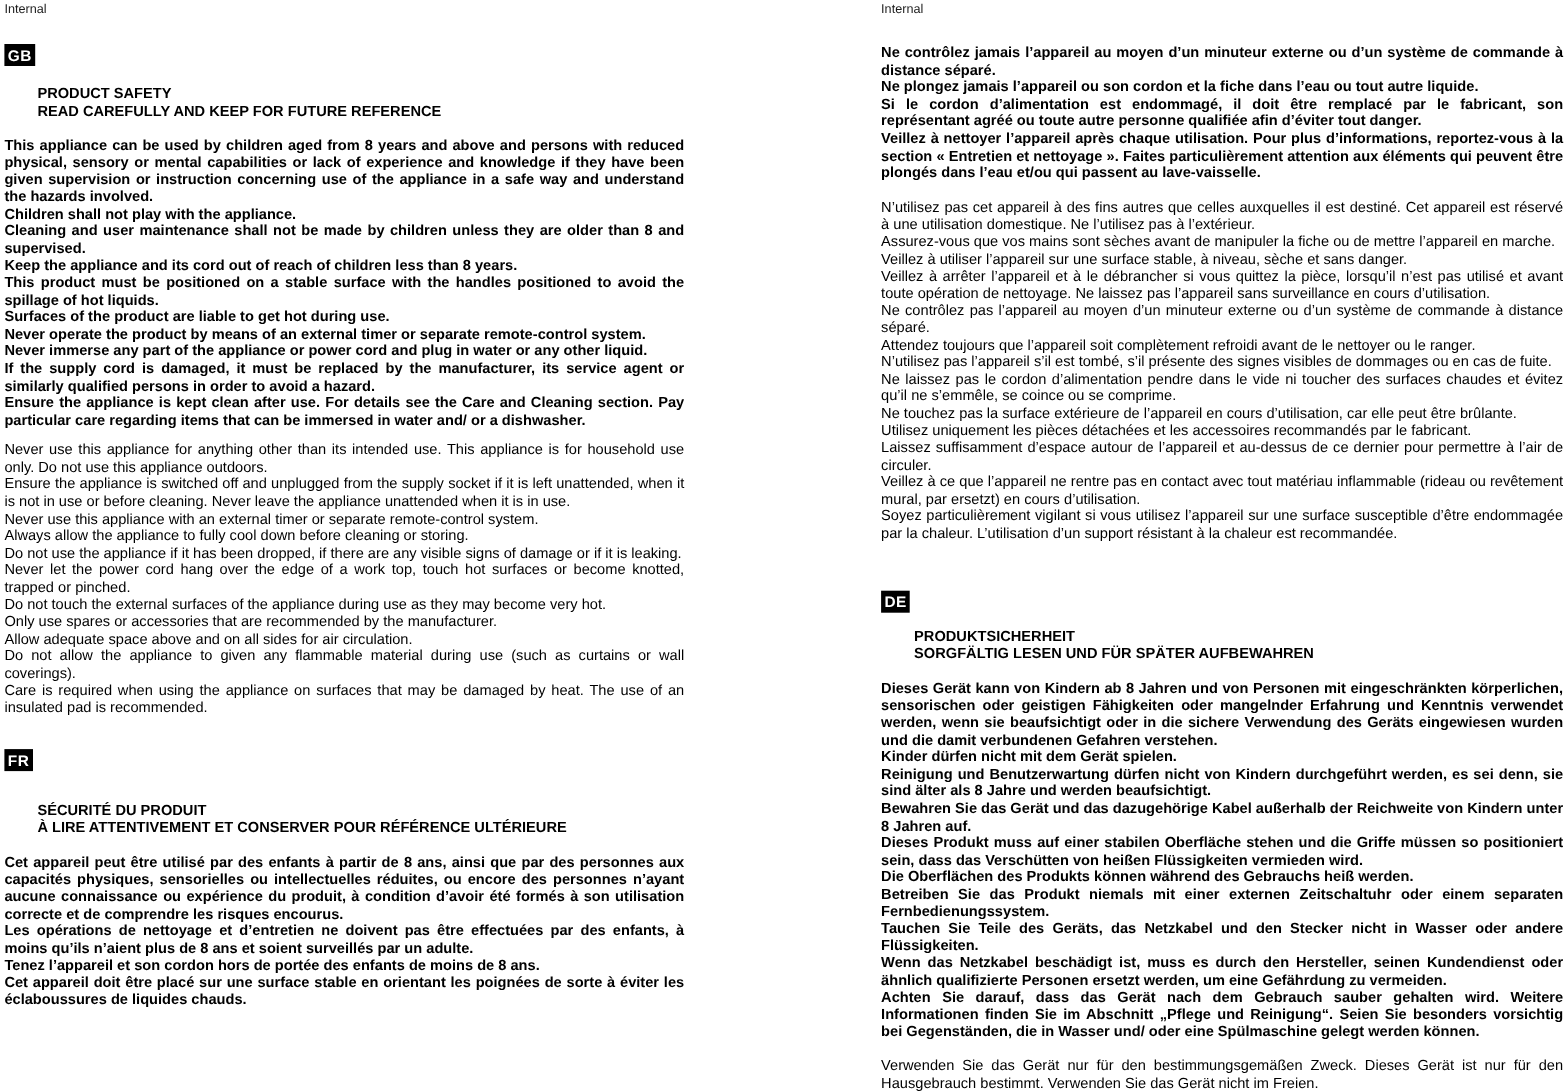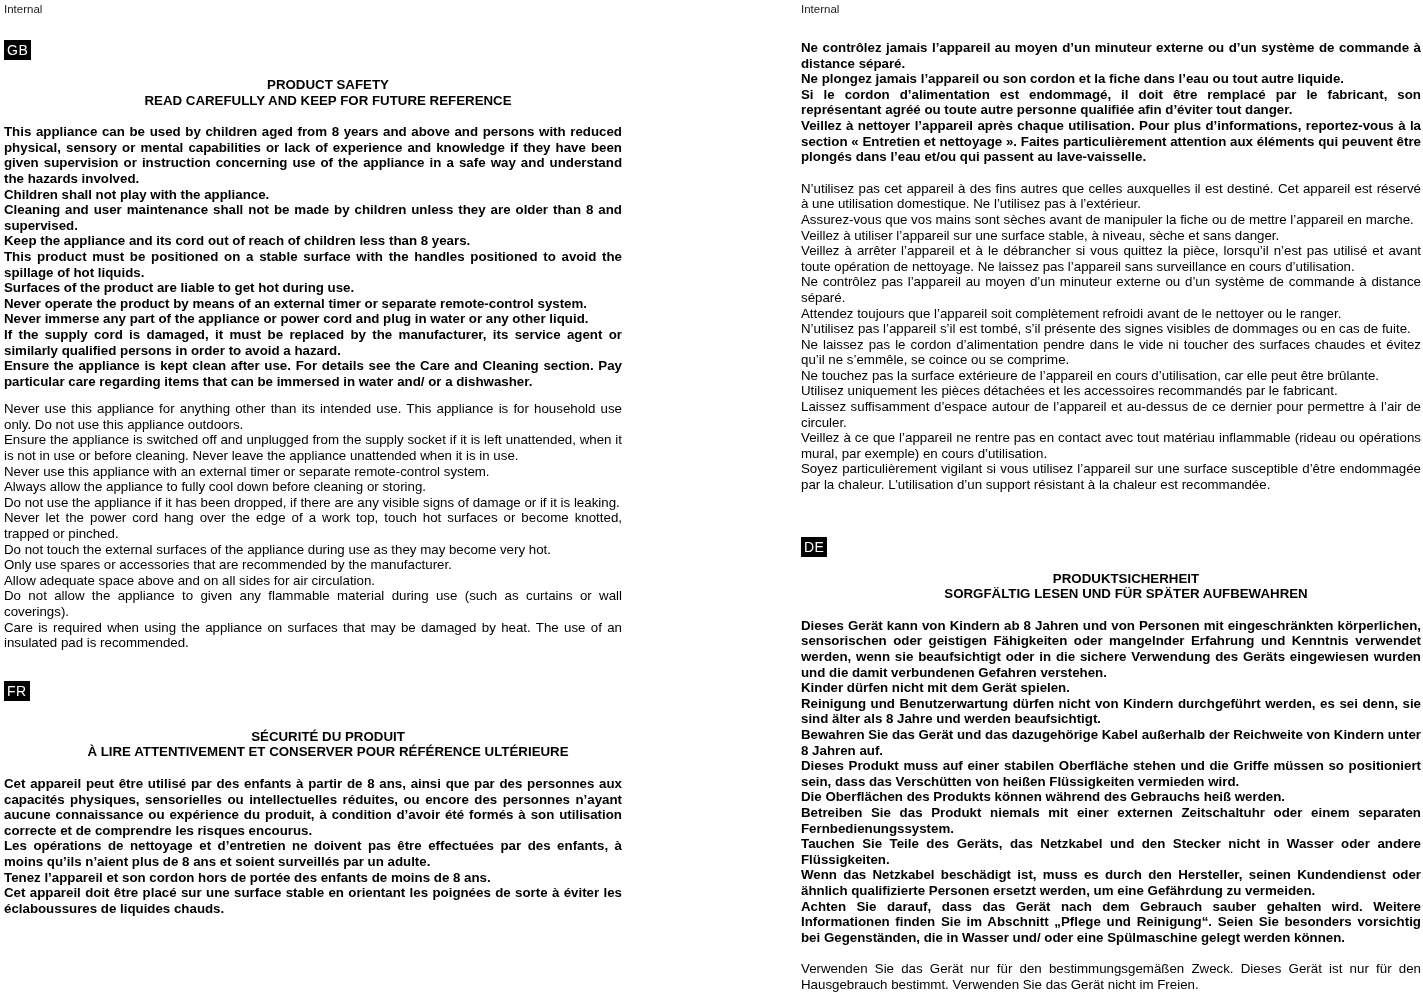--- a/index.html
+++ b/index.html
@@ -29,30 +29,30 @@
     line-height: 14px;
     padding-top: 2px;
     color: #1c1c1c;
   }
 
   .badge-row { line-height: 0; }
   .badge {
     display: inline-block;
     background: #000000;
     color: #ffffff;
-    font-weight: normal;
+    font-weight: bold;
     font-size: 14px;
     line-height: 14px;
     padding: 3px 3px 3px 3px;
     letter-spacing: 0.5px;
   }
 
   .section-title {
     font-weight: bold;
-    text-align: center;
+    text-align: left;
     margin-left: 30px;
   }
   .section-title div { margin: 0; }
 
   .block { text-align: justify; }
   .block p { margin: 0; padding: 0; }
   .block.bold p { font-weight: bold; }
 
   
   .mt12 { margin-top: 12px; }
@@ -139,21 +139,21 @@
           <p>Assurez-vous que vos mains sont sèches avant de manipuler la fiche ou de mettre l’appareil en marche.</p>
           <p>Veillez à utiliser l’appareil sur une surface stable, à niveau, sèche et sans danger.</p>
           <p>Veillez à arrêter l’appareil et à le débrancher si vous quittez la pièce, lorsqu’il n’est pas utilisé et avant toute opération de nettoyage. Ne laissez pas l’appareil sans surveillance en cours d’utilisation.</p>
           <p>Ne contrôlez pas l’appareil au moyen d’un minuteur externe ou d’un système de commande à distance séparé.</p>
           <p>Attendez toujours que l’appareil soit complètement refroidi avant de le nettoyer ou le ranger.</p>
           <p>N’utilisez pas l’appareil s’il est tombé, s’il présente des signes visibles de dommages ou en cas de fuite.</p>
           <p>Ne laissez pas le cordon d’alimentation pendre dans le vide ni toucher des surfaces chaudes et évitez qu’il ne s’emmêle, se coince ou se comprime.</p>
           <p>Ne touchez pas la surface extérieure de l’appareil en cours d’utilisation, car elle peut être brûlante.</p>
           <p>Utilisez uniquement les pièces détachées et les accessoires recommandés par le fabricant.</p>
           <p>Laissez suffisamment d’espace autour de l’appareil et au-dessus de ce dernier pour permettre à l’air de circuler.</p>
-          <p>Veillez à ce que l’appareil ne rentre pas en contact avec tout matériau inflammable (rideau ou opérations mural, par exemple) en cours d’utilisation.</p>
+          <p>Veillez à ce que l’appareil ne rentre pas en contact avec tout matériau inflammable (rideau ou revêtement mural, par ersetzt) en cours d’utilisation.</p>
           <p>Soyez particulièrement vigilant si vous utilisez l’appareil sur une surface susceptible d’être endommagée par la chaleur. L’utilisation d’un support résistant à la chaleur est recommandée.</p>
         </div>
     </section>
 
     <section>
       <div class="badge-row mt44">
         <span class="badge">DE</span>
       </div>
       <div class="section-title mt14">
         <div>PRODUKTSICHERHEIT</div>

